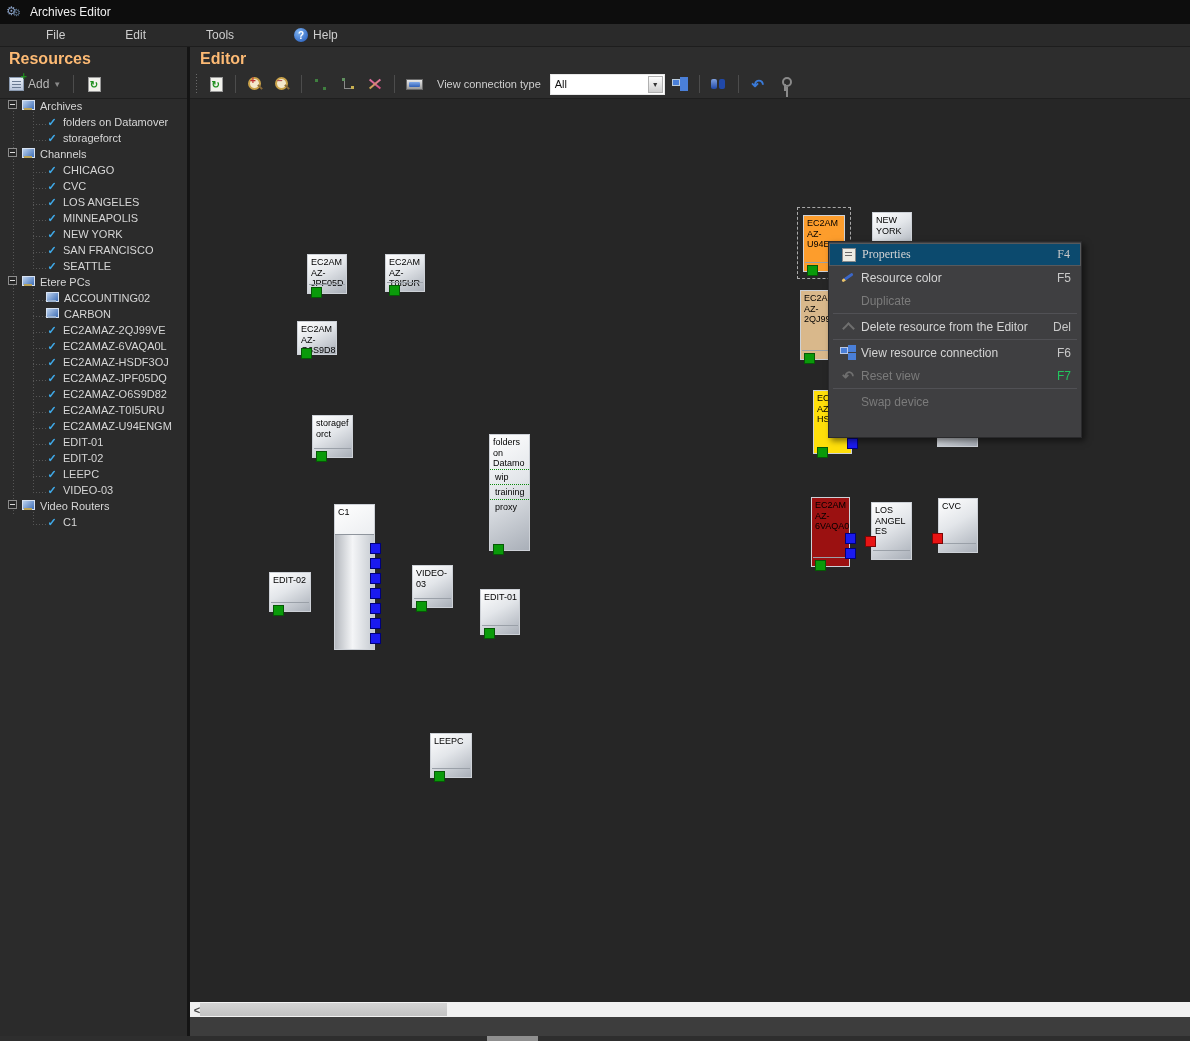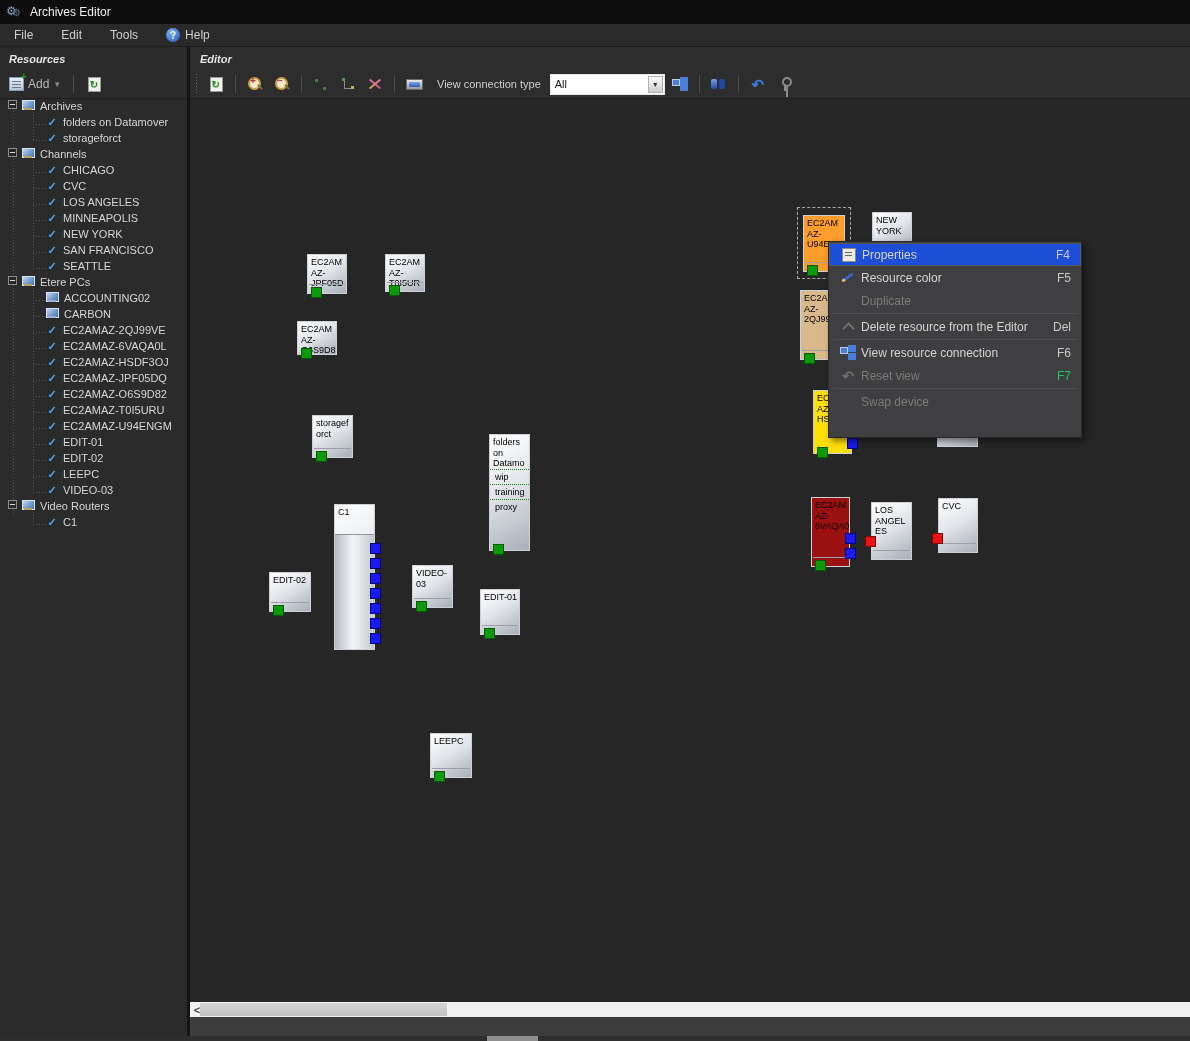--- a/index.html
+++ b/index.html
@@ -9,28 +9,28 @@
   
   #titlebar { position:absolute; left:0; top:0; width:1190px; height:24px; background:#0d0d0d;
     display:flex; align-items:center; padding-left:6px; color:#f0f0f0; font-size:12px; }
   #title-gears { width:18px; height:18px; position:relative; margin-right:6px; }
   #title-gears span { position:absolute; font-size:12px; color:#7d93b8; }
   #title-gears span:first-child { left:0; top:1px; color:#8aa0c4; }
   #title-gears span:last-child  { left:6px; top:4px; color:#5d748f; font-size:10px; }
 
   #menubar { position:absolute; left:0; top:24px; width:1190px; height:23px; background:#2a2a2a;
     display:flex; align-items:center; color:#cfcfcf; font-size:12px; border-bottom:1px solid #1d1d1d; }
-  .menu-item { padding:3px 14px; display:flex; align-items:center; gap:5px; cursor:default; }
+  .menu-item { padding:3px 14px; display:flex; align-items:center; gap:5px; cursor:default;margin-left:32px; }
   .help-q { width:14px; height:14px; border-radius:50%; background:radial-gradient(circle at 35% 30%, #7db2f0, #1f56b8);
     color:#fff; font-size:10px; font-weight:bold; display:flex; align-items:center; justify-content:center; }
 
   
   #left-panel { position:absolute; left:0; top:47px; width:187px; height:994px; background:#2b2b2b; }
   .panel-title { height:23px; display:flex; align-items:center; padding-left:9px;
-    color:#e5e5e5; font-size:11px; font-weight:bold;font-style:italic; }
+    color:#fdba74; font-size:16px; font-weight:bold; }
   #left-toolbar { height:29px; display:flex; align-items:center; padding-left:5px; gap:4px;
     border-bottom:1px solid #1e1e1e; }
   #add-button { display:flex; align-items:center; gap:4px; color:#b9b9b9; font-size:12px; padding:2px 4px; }
   .caret { font-size:8px; color:#8a8a8a; }
   .tb-sep { width:1px; height:18px; background:#4c4c4c; margin:0 4px; }
 
   #tree { position:absolute; left:0; top:53px; width:187px; height:915px; overflow:hidden;
     font-size:11px; color:#d6d6d6; }
   #tree::before { content:""; position:absolute; left:13px; top:8px; height:408px; width:1px;
     background-image:repeating-linear-gradient(to bottom,#565656 0 1px,transparent 1px 3px); }
@@ -125,21 +125,21 @@
   .port.green { background:#0a9a0a; border-color:#065806; }
   .port.blue  { background:#1a1af0; border-color:#00007a; }
   .port.red   { background:#e81414; border-color:#7a0606; }
   .sel-rect { position:absolute; border:1px dashed #a9a9a9; background:transparent; }
 
   
   #context-menu { position:absolute; left:828px; top:241px; width:254px; height:197px; background:#3f3f41;
     border:1px solid #2a2a2c; box-shadow:3px 3px 6px rgba(0,0,0,.5); z-index:50; font-size:12px; color:#d4d4d4;
     padding:1px 0; }
   .cm-item { height:23px; display:flex; align-items:center; padding:0 10px 0 6px; position:relative; }
-  .cm-item.hl { background:#1d4ed8; border:1px solid #57595c; }
+  .cm-item.hl { background:#0c4a6e; border:1px solid #57595c;font-family:Liberation Serif, serif; }
   .cm-item.disabled { color:#7b7b7b; }
   .cm-icon { width:26px; flex:0 0 auto; display:flex; align-items:center; justify-content:center; }
   .cm-label { flex:1; white-space:nowrap; }
   .cm-key { color:#c8c8c8; padding-left:8px; }
   .cm-item.disabled .cm-key { color:#22c55e; }
   .cm-sep { height:1px; background:#515155; margin:1px 4px; }
   .mi { width:16px; height:15px; position:relative; display:inline-block; }
   .mi-properties::before { content:""; position:absolute; left:1px; top:1px; width:12px; height:12px;
     background:#ecece4; border:1px solid #8a8a8a; }
   .mi-properties::after { content:""; position:absolute; left:4px; top:5px; width:7px; height:1px; background:#6a6a6a;

